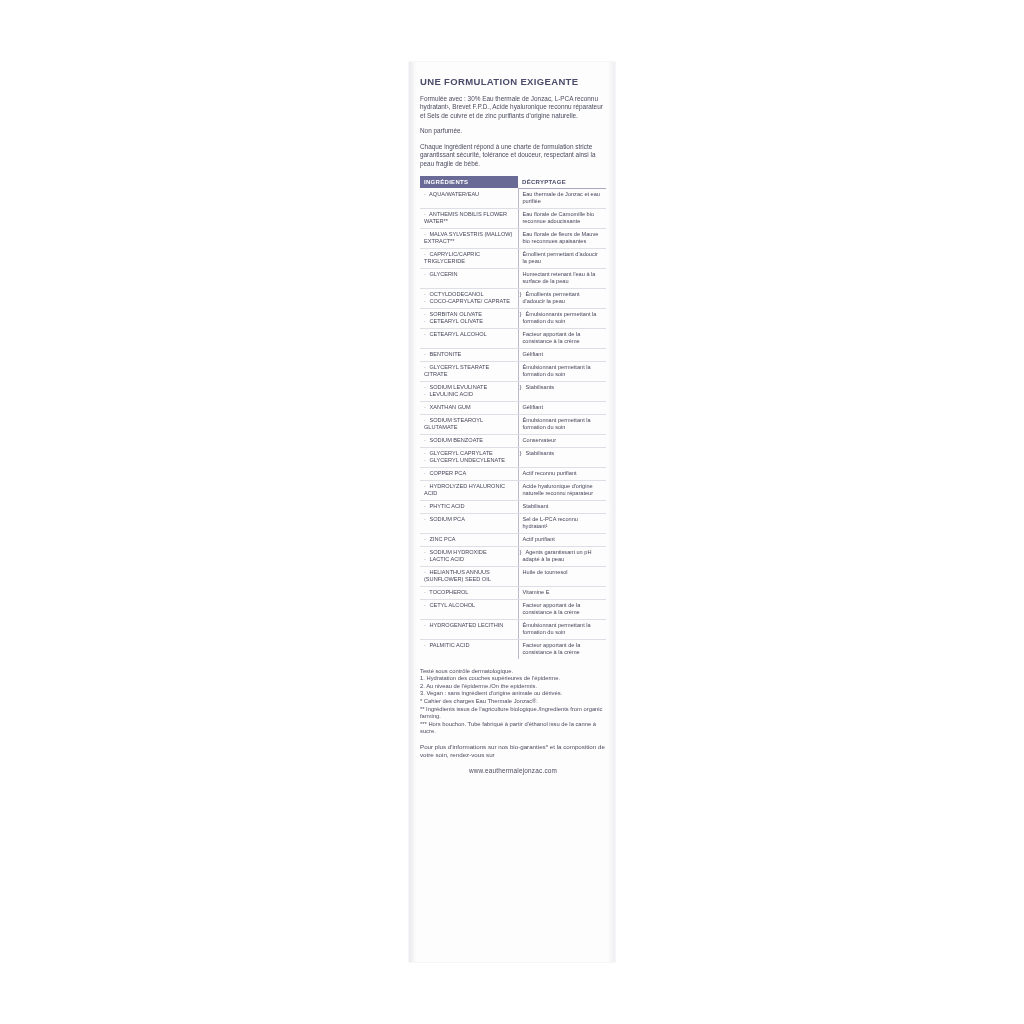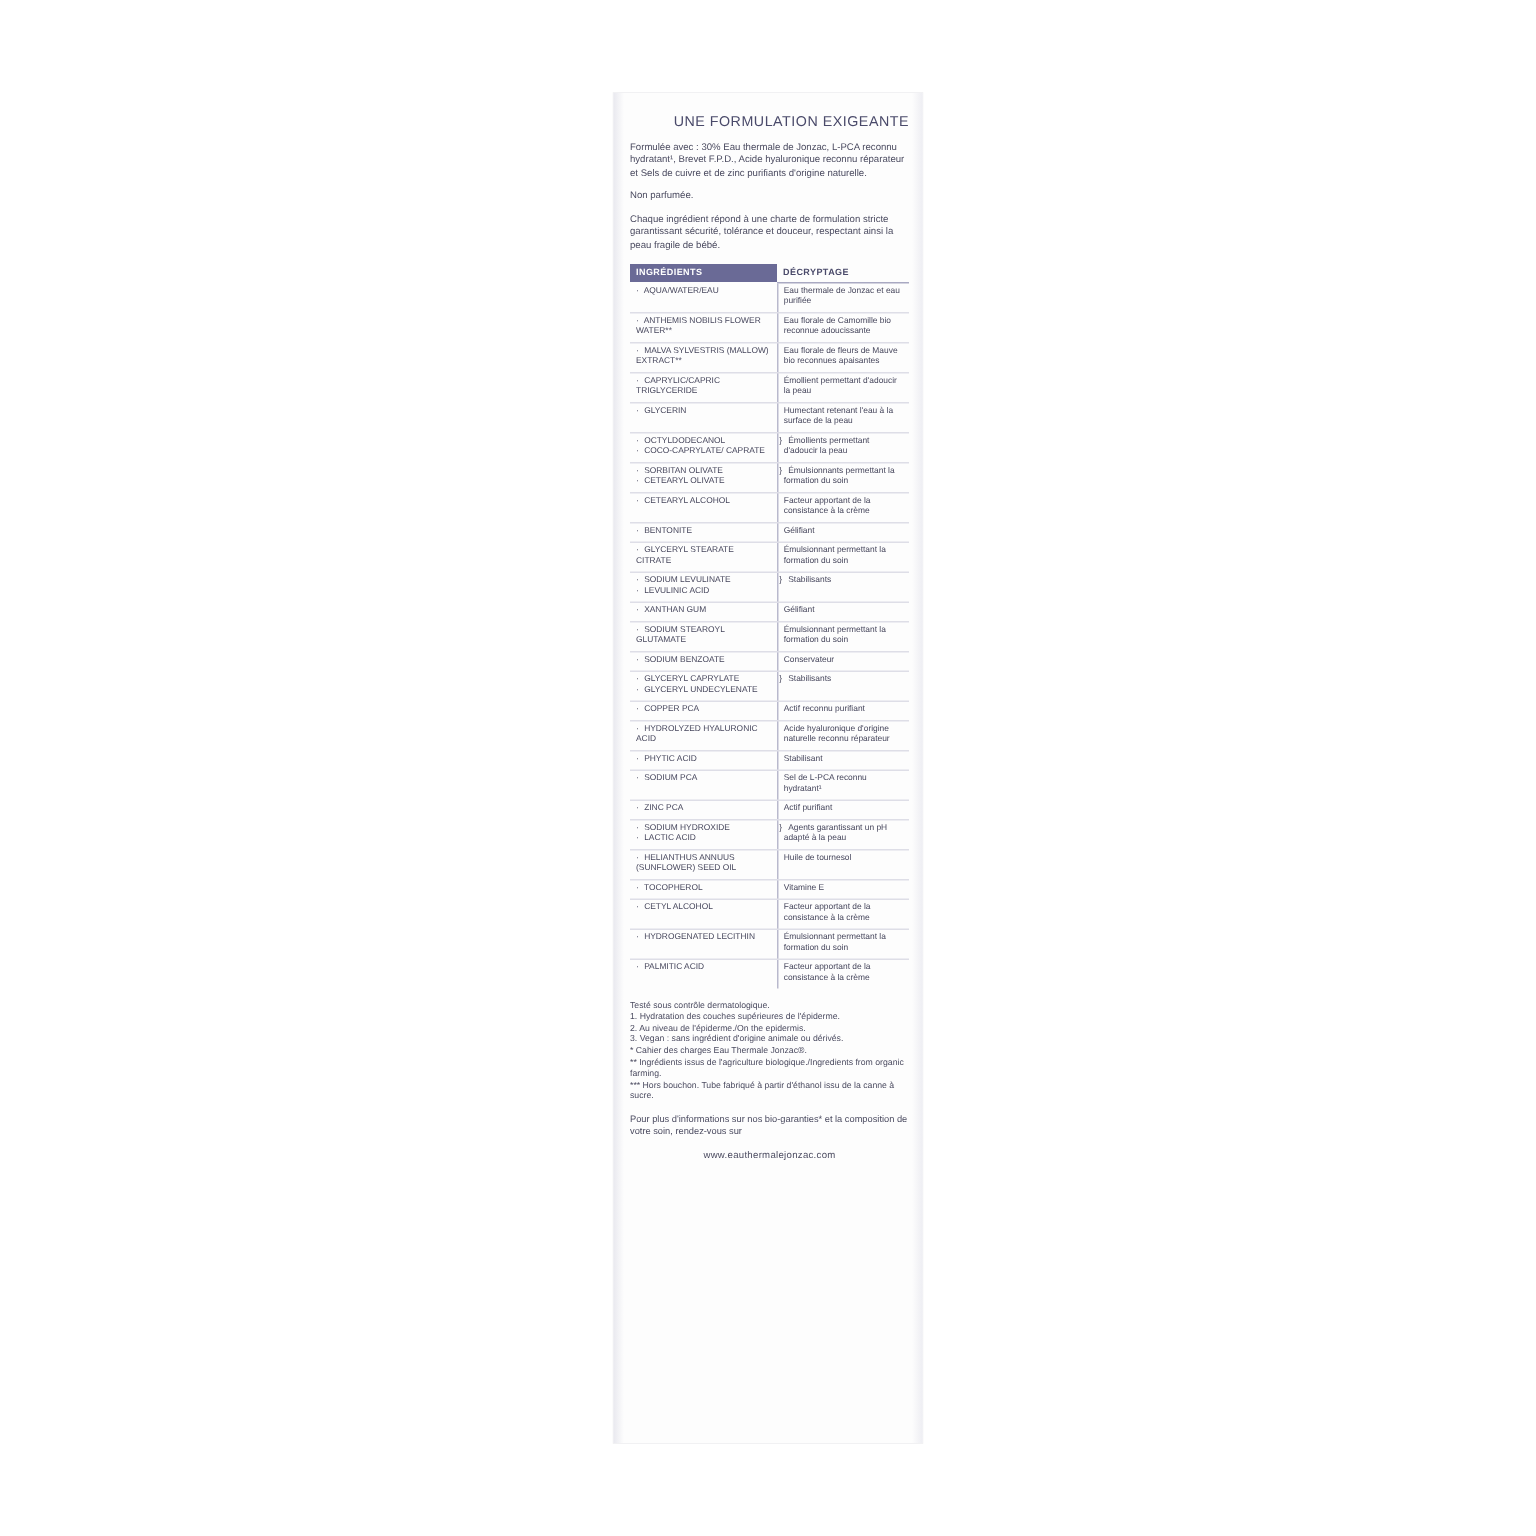--- a/index.html
+++ b/index.html
@@ -44,27 +44,26 @@
   }
   #content {
     position: absolute;
     left: 11px;
     top: 14px;
     width: 186px;
     color: #3f3f52;
   }
   .heading {
     font-size: 9.5px;
-    font-weight: normal;
+    font-weight: bold;
     letter-spacing: 0.35px;
     line-height: 11.5px;
     color: #4a4a6a;
     margin: 0 0 7px 0;
     text-transform: uppercase;
-    text-align: right;
   }
   .para {
     font-size: 6.4px;
     line-height: 8.6px;
     margin: 0 0 7px 0;
     color: #4b4b60;
   }
   .para:last-of-type { margin-bottom: 0; }
 
   

